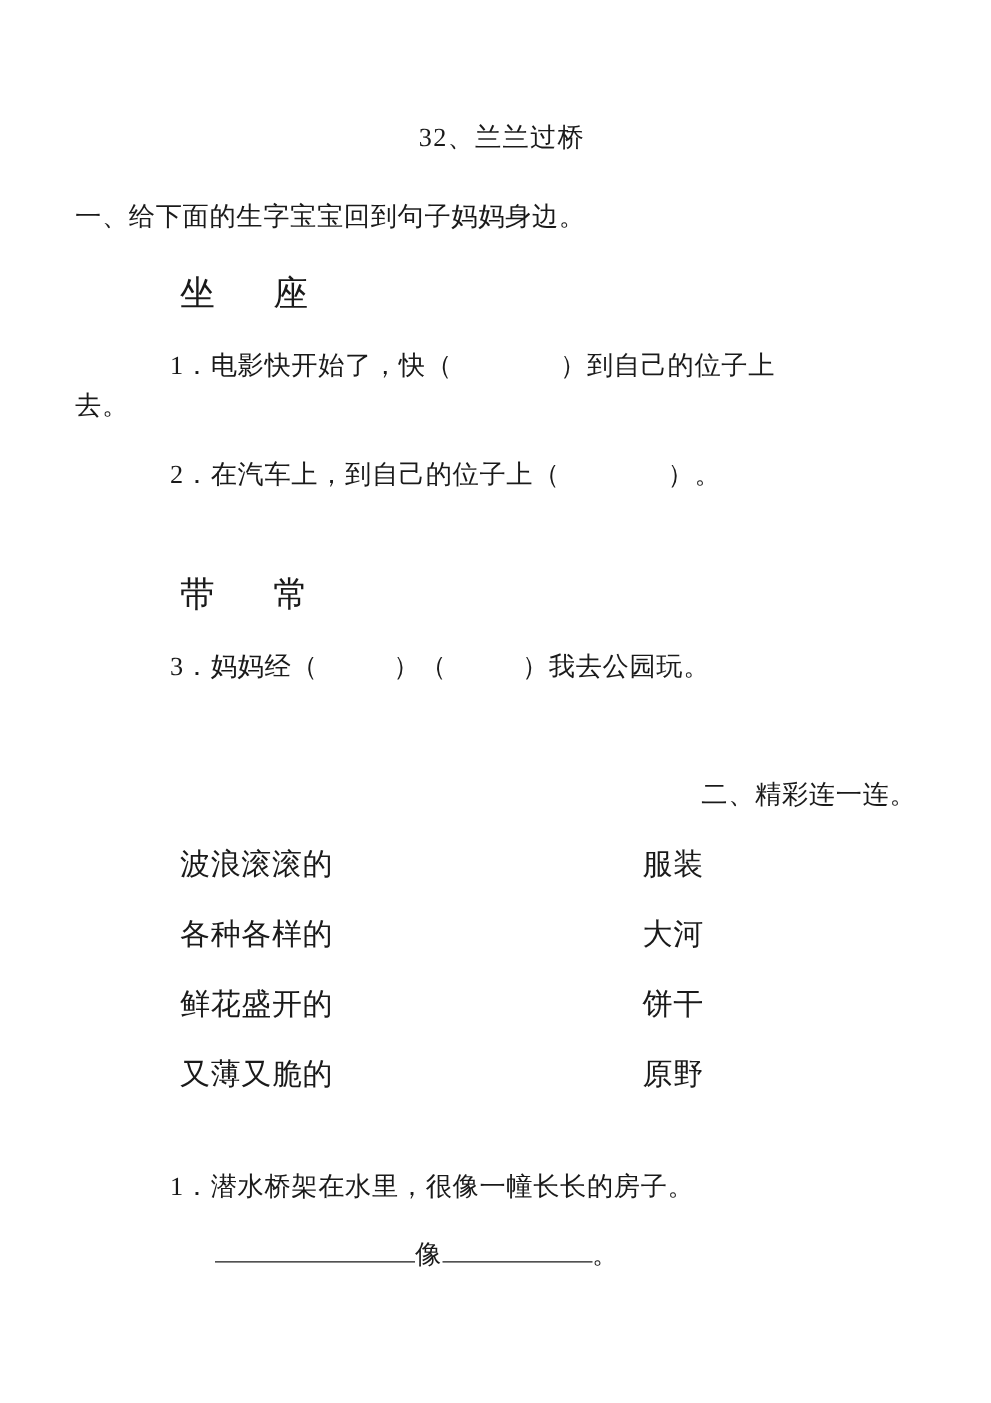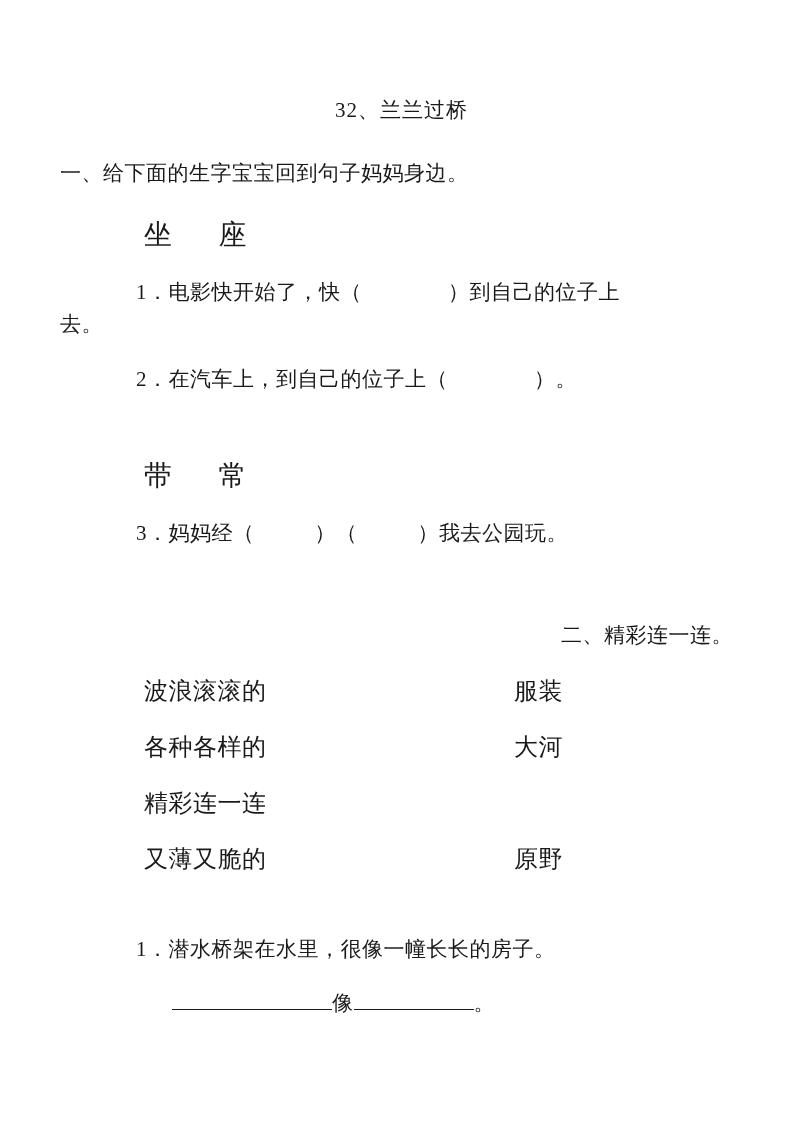--- a/index.html
+++ b/index.html
@@ -156,21 +156,22 @@
   <div class="match-block">
     <div class="match-row">
       <div class="match-left">波浪滚滚的</div>
       <div class="match-right">服装</div>
     </div>
     <div class="match-row">
       <div class="match-left">各种各样的</div>
       <div class="match-right">大河</div>
     </div>
     <div class="match-row">
-      <div class="match-left">精彩连一连</div>
+      <div class="match-left">鲜花盛开的</div>
+      <div class="match-right">饼干</div>
     </div>
     <div class="match-row">
       <div class="match-left">又薄又脆的</div>
       <div class="match-right">原野</div>
     </div>
   </div>
 
   <div class="spacer-lg"></div>
 
 

